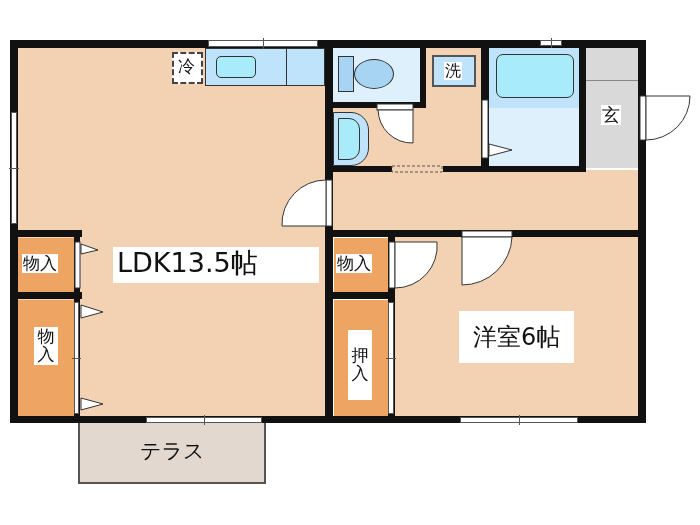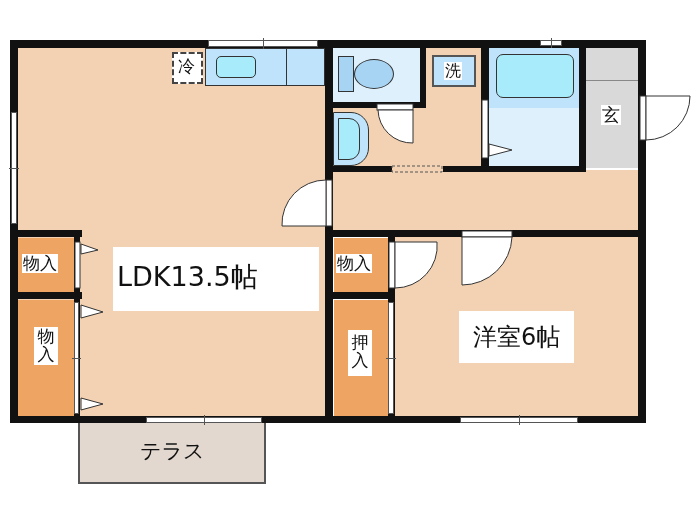--- a/index.html
+++ b/index.html
@@ -120,23 +120,23 @@
   </g>
 
   <g>
     <rect x="75" y="242" width="5" height="46" fill="#fff" stroke="#333"></rect>
     <path d="M81,244 L98,250 L81,254 Z" fill="#fff" stroke="#333"></path>
   </g>
   <path d="M81,305 L103,312 L81,318 Z" fill="#fff" stroke="#333"></path>
   <path d="M81,398 L103,404 L81,410 Z" fill="#fff" stroke="#333"></path>
 </svg>
 
-<div class="label" style="left:113px;top:247px;width:198px;height:32px;font-size:27px;padding:16px 4px;">LDK13.5帖</div>
+<div class="label" style="left:113px;top:247px;width:198px;height:32px;font-size:27px;padding:2px 4px;">LDK13.5帖</div>
 <div class="label" style="left:459px;top:311px;font-size:24px;padding:14px;">洋室6帖</div>
 
 <div class="label" style="left:22px;top:254px;font-size:17px;padding:1px;">物入</div>
 <div class="vlabel" style="left:34px;top:327px;width:24px;font-size:17px;padding:1px 0;">
   <span style="display:block;width:18px;margin:0 auto;word-break:break-all;">物入</span>
 </div>
 <div class="label" style="left:336px;top:254px;font-size:17px;padding:1px;">物入</div>
 <div class="vlabel" style="left:348px;top:330px;width:24px;font-size:17px;padding:1px 0;">
-  <span style="display:block;width:18px;margin:4px auto;word-break:break-all;font-family:Liberation Mono, monospace;">押入</span>
+  <span style="display:block;width:18px;margin:16px auto;word-break:break-all;">押入</span>
 </div>
 
 </body></html>

